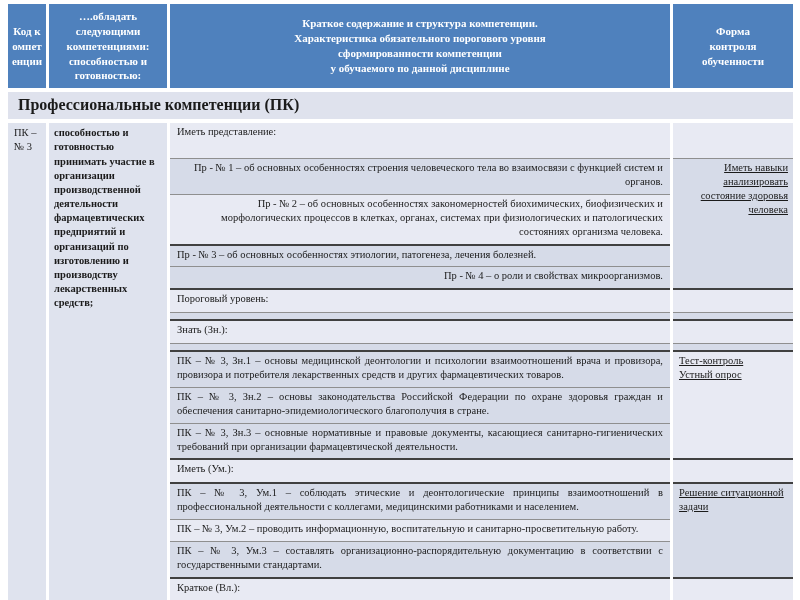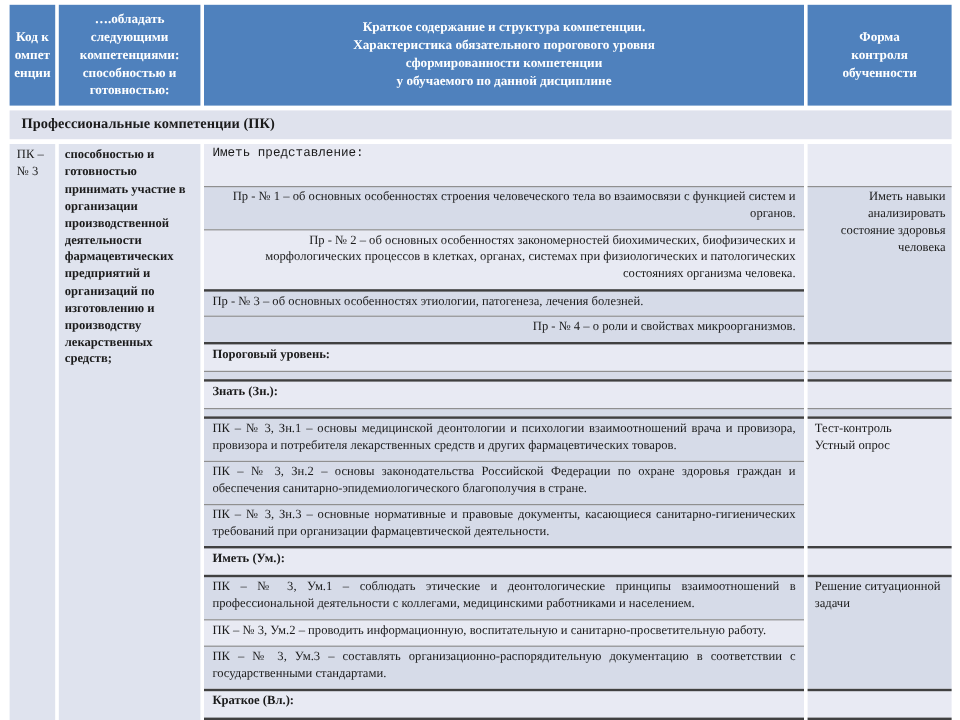--- a/index.html
+++ b/index.html
@@ -26,43 +26,43 @@
   th,td{vertical-align:top;box-sizing:border-box;}
   th.head{
     background:var(--header-bg);color:var(--header-text);
     font-weight:bold;font-size:11px;line-height:1.35;
     text-align:center;vertical-align:middle;
     padding:5px 3px;height:62px;white-space:pre-line;
   }
   th.head.break{word-break:break-all;text-align:center;}
   tr.gap td{height:4px;padding:0;background:transparent;}
   td.band{
-    background:var(--band-bg);font-weight:bold;font-size:12px;
+    background:var(--band-bg);font-weight:bold;font-size:16px;
     padding:4px 4px 5px 10px;height:23px;vertical-align:middle;
   }
   td.code-cell{
     background:var(--side-bg);font-size:10.5px;
     padding:3px 2px 3px 6px;line-height:1.35;
   }
   td.desc-cell{
     background:var(--side-bg);font-weight:bold;font-size:10.5px;
     padding:3px 5px;line-height:1.35;
   }
   td.content,td.forma{
     font-size:10.5px;line-height:1.32;
     padding:2px 7px 5px 7px;white-space:pre-line;
   }
-  td.forma{padding:2px 5px 5px 6px;}
+  td.forma{padding:2px 5px 5px 6px;text-decoration:underline;}
   .tone-light{background:var(--row-light);}
   .tone-dark{background:var(--row-dark);}
   .b-thin{border-top:1px solid var(--border-thin);text-align:right;}
   .b-thick{border-top:2px solid var(--border-thick);}
-  .bold{font-weight:bold;margin-top:28px;}
+  .bold{font-weight:normal;margin-top:28px;}
   .justify{text-align:justify;}
-  .kind-intro td.content{height:35px;font-family:Liberation Mono, monospace;}
+  .kind-intro td.content{height:35px;}
   .kind-section td.content{height:24px;}
   .kind-spacer td{height:7px;padding:0;}
 </style>
 </head>
 <body>
 
 <table class="comp">
   <colgroup>
     <col class="c-code">
       <col class="c-desc">

